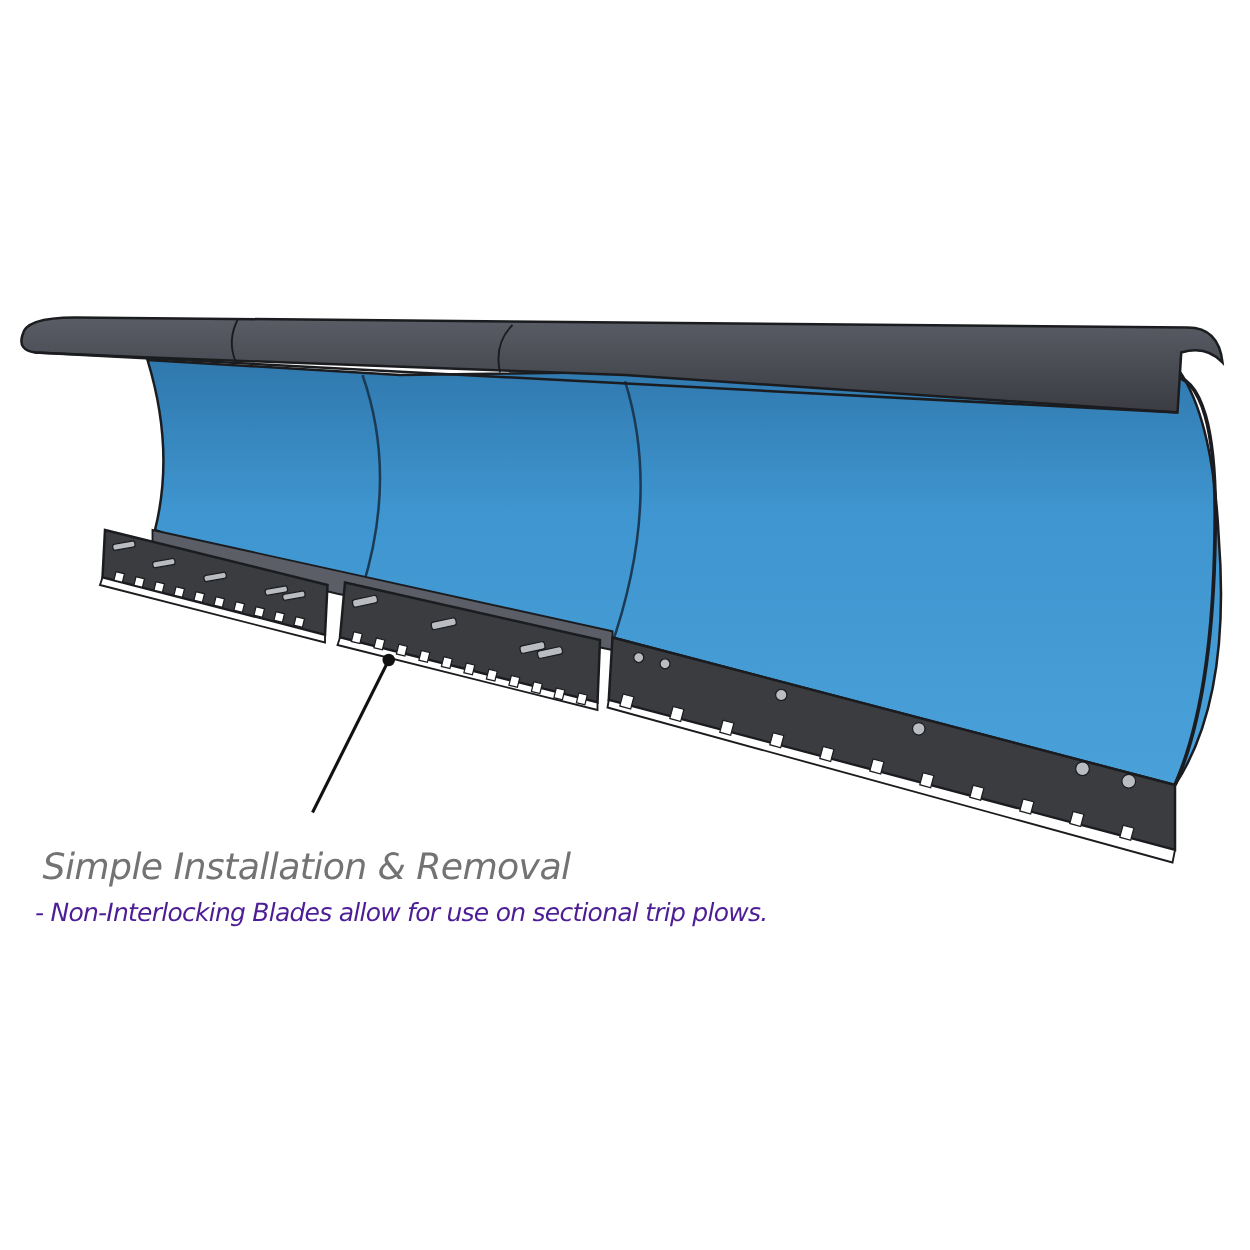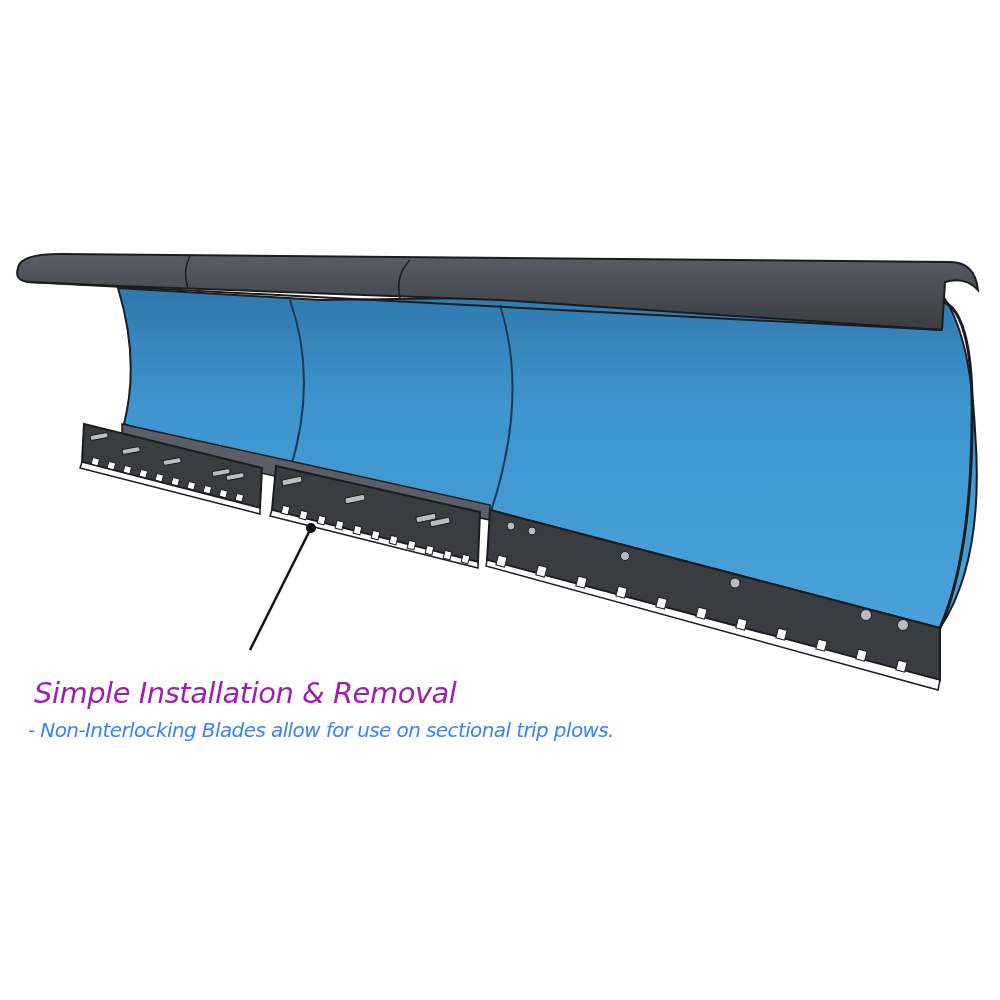--- a/index.html
+++ b/index.html
@@ -1,25 +1,25 @@
 <!DOCTYPE html>
 <html><head>
   <meta charset="utf-8">
   <style>
     html, body { margin: 0; padding: 0; background: #ffffff; }
     body { width: 1000px; height: 1000px; position: relative; overflow: hidden; font-family: "Liberation Sans", sans-serif; }
     .illustration { position: absolute; left: 0; top: 0; width: 1000px; height: 1000px; }
     .caption-title {
       position: absolute; left: 34px; top: 676px;
-      font-family: "DejaVu Sans", sans-serif; font-style: italic; font-size: 29px; color: #a21caf;
+      font-family: "DejaVu Sans", sans-serif; font-style: italic; font-size: 29px; color: #737373;
       letter-spacing: -0.5px; white-space: nowrap;
     }
     .caption-sub {
       position: absolute; left: 28px; top: 718px;
-      font-family: "DejaVu Sans", sans-serif; font-style: italic; font-size: 20px; color: #3b82f6;
+      font-family: "DejaVu Sans", sans-serif; font-style: italic; font-size: 20px; color: #4c1d95;
       letter-spacing: -0.6px; white-space: nowrap;
     }
   </style>
 </head>
 <body>
 
 <svg class="illustration" viewBox="0 0 1000 1000" xmlns="http://www.w3.org/2000/svg">
   <defs>
     <linearGradient id="blueGrad" x1="0" y1="0" x2="0" y2="1">
       <stop offset="0" stop-color="#2f78ad"></stop>

